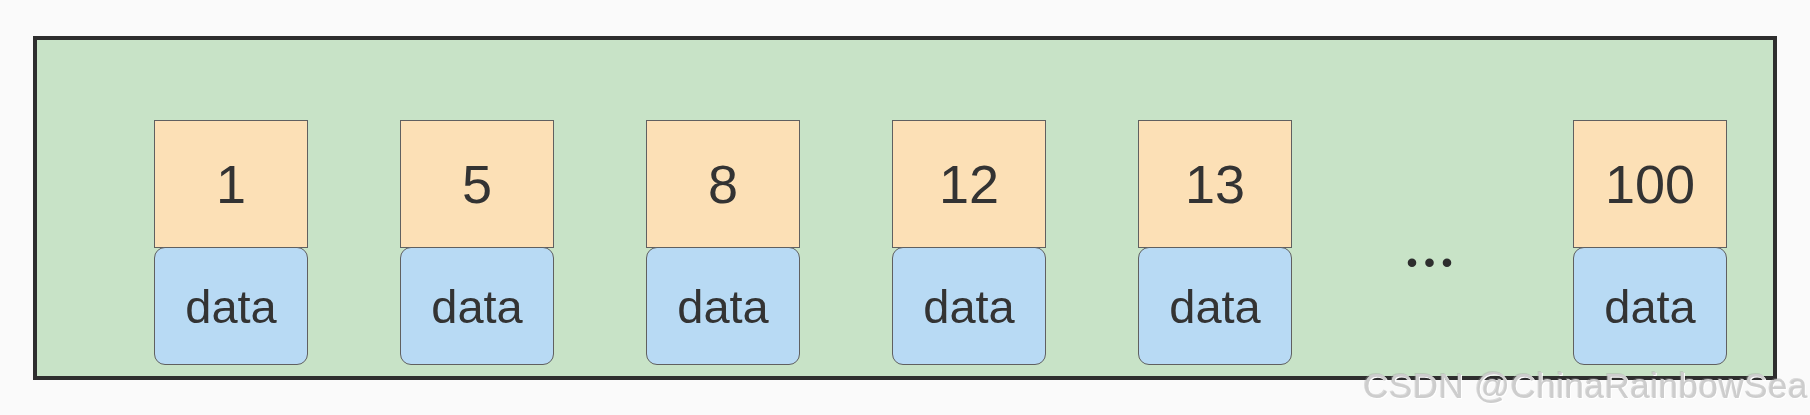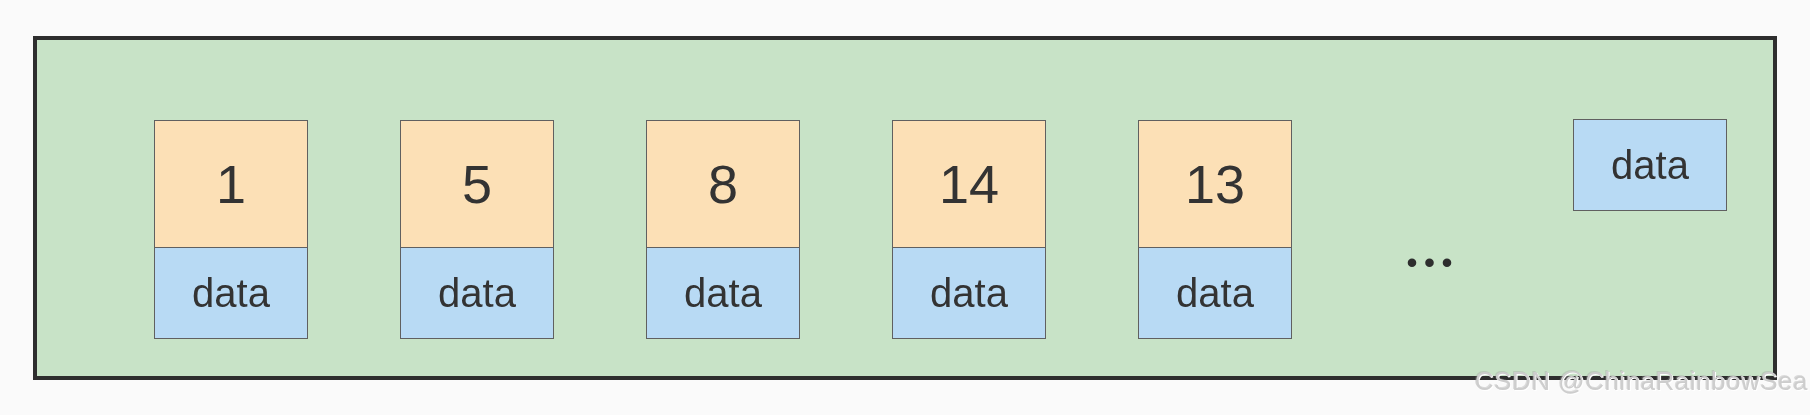--- a/index.html
+++ b/index.html
@@ -35,35 +35,36 @@
     display:flex;align-items:center;justify-content:center;
     border:1px solid var(--node-border);
     color:var(--text);
   }
   .node .key-cell{
     height:128px;
     background:var(--key-fill);
     font-size:54px;
   }
   .node .data-cell{
-    height:92px;margin-top:-1px;
+    height:118px;margin-top:-1px;
     background:var(--data-fill);
-    font-size:40px;
+    font-size:47px;
+    border-radius:11px;
   }
   .n1{left:117px}.n2{left:363px}.n3{left:609px}.n4{left:855px}.n5{left:1101px}.n6{left:1536px}
   .ellipsis{
     position:absolute;left:1346px;top:201px;width:100px;height:48px;
     line-height:44px;text-align:center;
     font-size:30px;letter-spacing:7px;
     color:var(--container-border);
     font-weight:bold;
   }
   .watermark{
     position:absolute;right:2px;top:366px;
-    font-size:26px;letter-spacing:0.5px;
+    font-size:35px;letter-spacing:0.5px;
     color:var(--watermark-color);
     text-shadow:1px 1px 0 #ffffff, -1px -1px 0 rgba(160,160,160,0.35);
     white-space:nowrap;
     z-index:10;
   }
 </style>
 </head>
 <body>
 
 <div class="bucket">
@@ -73,26 +74,27 @@
   </div>
   <div class="node n2">
     <div class="cell key-cell">5</div>
     <div class="cell data-cell">data</div>
   </div>
   <div class="node n3">
     <div class="cell key-cell">8</div>
     <div class="cell data-cell">data</div>
   </div>
   <div class="node n4">
-    <div class="cell key-cell">14</div>
+    <div class="cell key-cell">12</div>
     <div class="cell data-cell">data</div>
   </div>
   <div class="node n5">
     <div class="cell key-cell">13</div>
     <div class="cell data-cell">data</div>
   </div>
   <div class="ellipsis">•••</div>
   <div class="node n6">
+    <div class="cell key-cell">100</div>
     <div class="cell data-cell">data</div>
   </div>
 </div>
 
 <div class="watermark">CSDN @ChinaRainbowSea</div>
 
 </body></html>

